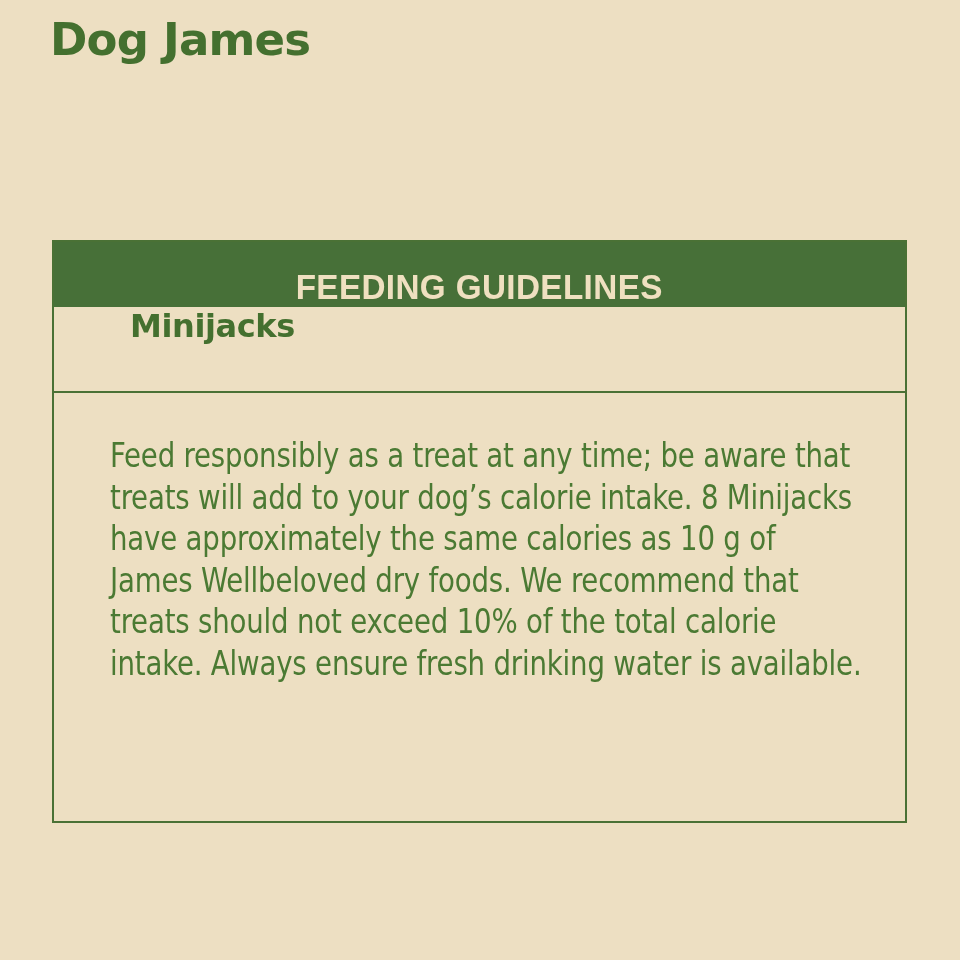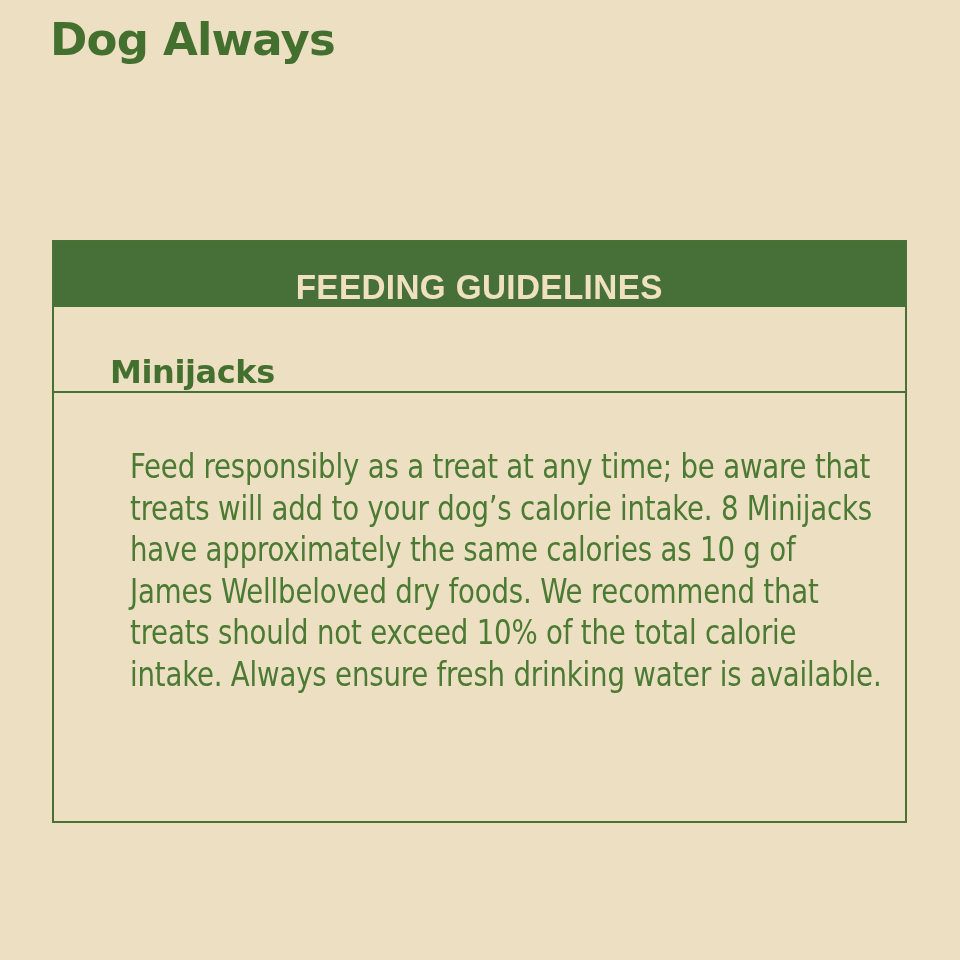--- a/index.html
+++ b/index.html
@@ -69,58 +69,57 @@
     transform: scaleX(0.95);
     transform-origin: center center;
     white-space: nowrap;
   }
 
   .table-subheader {
     height: 86px;
     box-sizing: border-box;
     border-bottom: 2px solid #4A7135;
     display: flex;
-    align-items: flex-end;
-    padding-left: 56px;
+    align-items: flex-start;
+    padding-left: 76px;
   }
 
   .table-subheader-title {
     font-family: "DejaVu Sans", "Liberation Sans", sans-serif;
     font-size: 32px;
     font-weight: 700;
     letter-spacing: -0.4px;
     color: #44702F;
     white-space: nowrap;
   }
 
   .table-body {
-    padding: 42px 40px 0 76px;
+    padding: 42px 40px 0 56px;
     box-sizing: border-box;
-    margin-top: 11px;
   }
 
   .feeding-note {
     margin: 0;
     font-family: "DejaVu Sans Condensed", "Liberation Sans Narrow", "DejaVu Sans", "Liberation Sans", sans-serif;
     font-size: 33px;
     font-weight: 500;
     line-height: 41.5px;
     letter-spacing: -0.2px;
     color: #4B7A33;
     transform: scaleX(0.93);
     transform-origin: left top;
     width: 810px;
   }
 </style>
 </head>
 <body>
 
 <div id="page">
 
-  <h1 class="page-title">Dog Always</h1>
+  <h1 class="page-title">Dog James</h1>
 
   <section class="guidelines-table">
 
     <div class="table-header">
       <span class="table-header-title">FEEDING GUIDELINES</span>
     </div>
 
     <div class="table-subheader">
       <span class="table-subheader-title">Minijacks</span>
     </div>

